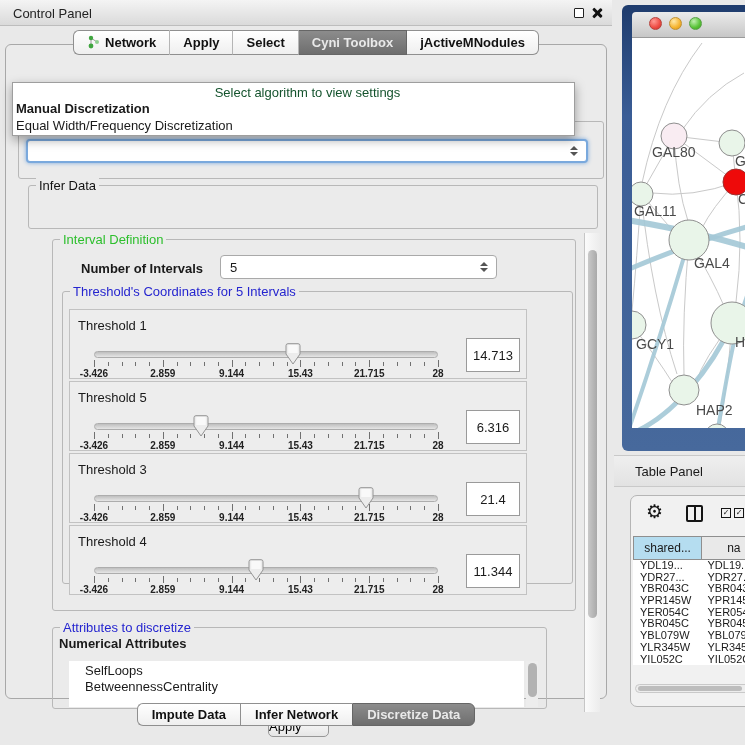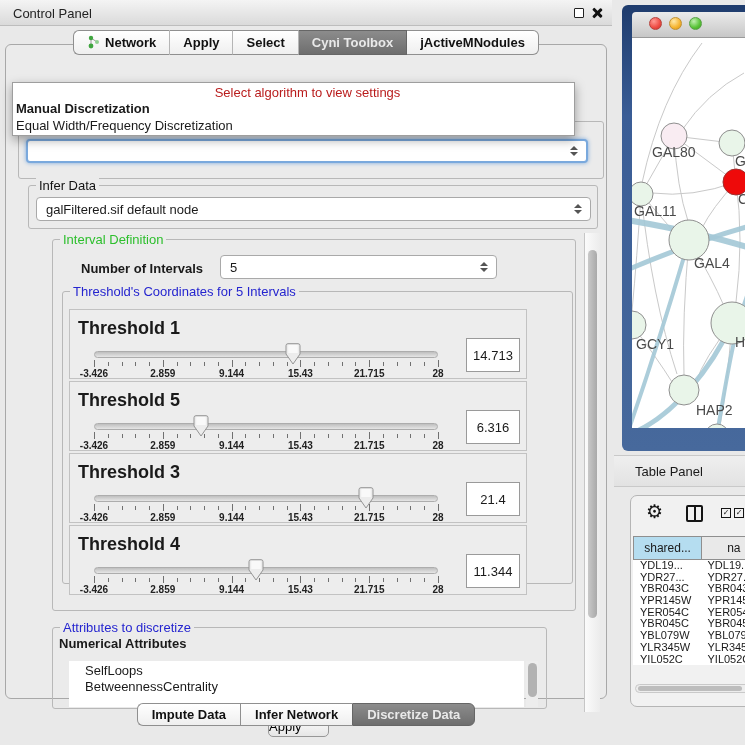--- a/index.html
+++ b/index.html
@@ -47,21 +47,21 @@
   .combo .arrows i { display:block; width:0; height:0;
     border-left:4px solid transparent; border-right:4px solid transparent; }
   .combo .arrows i.up { border-bottom:4px solid #555; }
   .combo .arrows i.dn { border-top:4px solid #555; }
   .algo-combo { left:20px; top:94px; width:562px; height:24px;
     border:2px solid #7aa9dd; box-shadow:0 0 4px #7aa9dd; }
 
   .popup { position:absolute; left:12px; top:82px; width:563px; height:54px;
     background:#fff; border:1px solid #9e9e9e; box-shadow:0 4px 10px rgba(0,0,0,.35);
     z-index:40; font-size:13px; }
-  .popup .hint { text-align:center; color:#b91c1c; padding-top:2px; height:17px;padding-left:28px; }
+  .popup .hint { text-align:center; color:#14532d; padding-top:2px; height:17px;padding-left:28px; }
   .popup .item { padding:0 3px; height:17px; line-height:17px; cursor:pointer; }
   .popup .item.bold { font-weight:bold; }
 
   .tabledata-group { left:22px; top:140px; width:570px; height:44px; }
   .tabledata-title { color:#111; }
   .tabledata-combo { left:30px; top:152px; width:555px; height:24px; }
 
   .viewport { position:absolute; left:12px; top:188px; width:564px; height:479px;
     overflow:hidden; }
   .vscroll { position:absolute; left:578px; top:188px; width:16px; height:479px;
@@ -73,21 +73,21 @@
   .interval-title { color:#2cbf2c; }
 
   .num-row-label { position:absolute; left:28px; top:21px; font-size:13px; font-weight:bold; }
   .num-combo { left:167px; top:15px; width:277px; height:24px; }
 
   .thresholds-group { left:9px; top:51px; width:511px; height:293px; }
   .thresholds-title { color:#2525cf; }
 
   .tbox { position:absolute; left:6px; width:458px; height:70px;
     background:#ededed; border:1px solid #c2c2c2; }
-  .tbox .tlabel { position:absolute; left:8px; top:8px; font-size:18px; font-weight:bold; }
+  .tbox .tlabel { position:absolute; left:8px; top:8px; font-size:13px; font-weight:normal; }
   .track { position:absolute; left:24px; top:41px; width:344px; height:7px;
     border-radius:4px; background:linear-gradient(#bfbfbf,#e6e6e6); border:1px solid #adadad; }
   .tick { position:absolute; width:1px; background:#707070; }
   .tick.minor { top:52px; height:4px; }
   .tick.major { top:50px; height:7px; }
   .ticklabel { position:absolute; top:58px; font-size:10px; font-weight:bold;
     color:#222; transform:translateX(-50%); white-space:nowrap; }
   .handle { position:absolute; top:33px; width:16px; height:22px; cursor:pointer; }
   .tvalue { position:absolute; left:396px; top:28px; width:54px; height:34px;
     background:#fff; border:1px solid #9a9a9a; font-size:13px;
@@ -183,27 +183,20 @@
 
   <div class="combo algo-combo">
     <span class="arrows">
         <i class="up"></i>
         <i class="dn"></i>
       </span>
   </div>
 
   <div class="group tabledata-group">
     <span class="group-title tabledata-title">Infer Data</span>
-  </div>
-  <div class="combo tabledata-combo">
-    <span>galFiltered.sif default node</span>
-    <span class="arrows">
-        <i class="up"></i>
-        <i class="dn"></i>
-      </span>
   </div>
 
   <div class="viewport">
     <div class="group interval-group">
       <span class="group-title interval-title">Interval Definition</span>
       <span class="num-row-label">Number of Intervals</span>
       <div class="combo num-combo">
         <span>5</span>
         <span class="arrows">
             <i class="up"></i>

